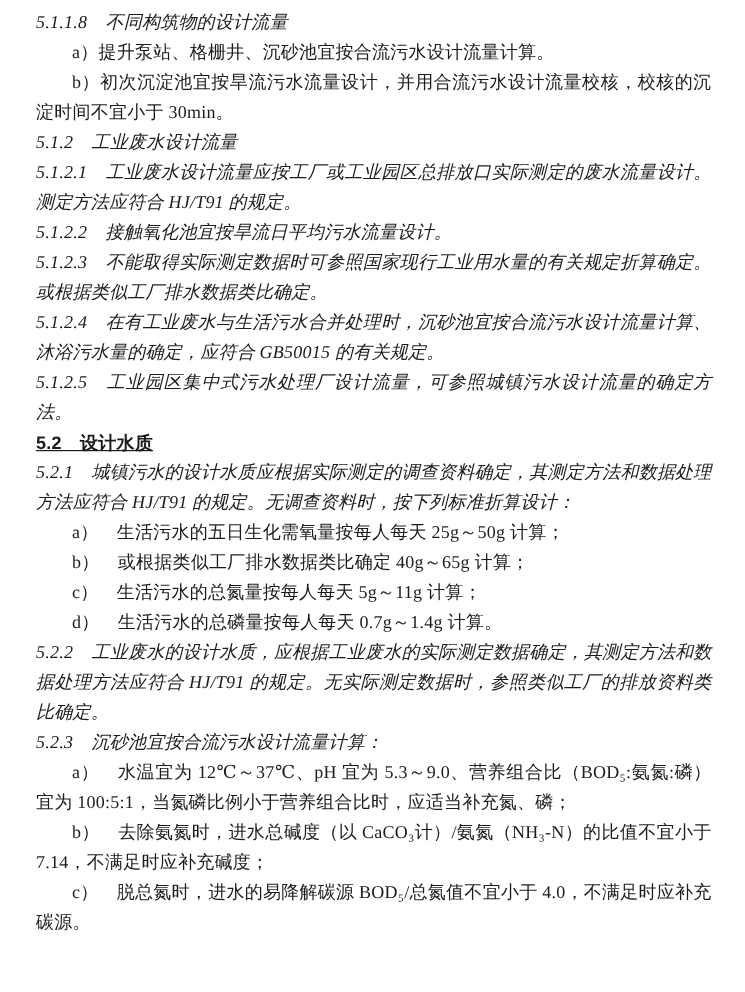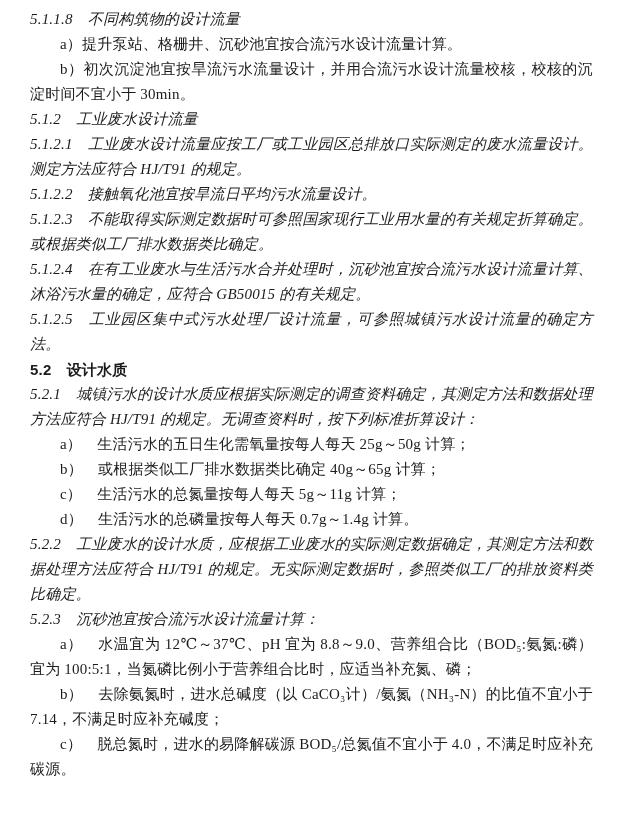--- a/index.html
+++ b/index.html
@@ -26,20 +26,21 @@
   }
   
   .c, .t { text-indent: 0; font-style: italic; }
   
   .i { text-indent: 2em; }
   
   .s {
     font-weight: bold;
     font-family: "Liberation Sans", "DejaVu Sans", sans-serif;
     letter-spacing: 0.5px;
+    text-decoration: underline;
   }
 </style>
 </head>
 <body>
 
 <div class="doc">
   <p class="t">5.1.1.8　不同构筑物的设计流量</p>
   <p class="i">a）提升泵站、格栅井、沉砂池宜按合流污水设计流量计算。</p>
   <p class="i">b）初次沉淀池宜按旱流污水流量设计，并用合流污水设计流量校核，校核的沉淀时间不宜小于 30min。</p>
   <p class="t">5.1.2　工业废水设计流量</p>
@@ -49,17 +50,17 @@
   <p class="c">5.1.2.4　在有工业废水与生活污水合并处理时，沉砂池宜按合流污水设计流量计算、沐浴污水量的确定，应符合 GB50015 的有关规定。</p>
   <p class="c">5.1.2.5　工业园区集中式污水处理厂设计流量，可参照城镇污水设计流量的确定方法。</p>
   <p class="s">5.2　设计水质</p>
   <p class="c">5.2.1　城镇污水的设计水质应根据实际测定的调查资料确定，其测定方法和数据处理方法应符合 HJ/T91 的规定。无调查资料时，按下列标准折算设计：</p>
   <p class="i">a）　生活污水的五日生化需氧量按每人每天 25g～50g 计算；</p>
   <p class="i">b）　或根据类似工厂排水数据类比确定 40g～65g 计算；</p>
   <p class="i">c）　生活污水的总氮量按每人每天 5g～11g 计算；</p>
   <p class="i">d）　生活污水的总磷量按每人每天 0.7g～1.4g 计算。</p>
   <p class="c">5.2.2　工业废水的设计水质，应根据工业废水的实际测定数据确定，其测定方法和数据处理方法应符合 HJ/T91 的规定。无实际测定数据时，参照类似工厂的排放资料类比确定。</p>
   <p class="c">5.2.3　沉砂池宜按合流污水设计流量计算：</p>
-  <p class="i">a）　水温宜为 12℃～37℃、pH 宜为 8.8～9.0、营养组合比（BOD₅:氨氮:磷）宜为 100:5:1，当氮磷比例小于营养组合比时，应适当补充氮、磷；</p>
+  <p class="i">a）　水温宜为 12℃～37℃、pH 宜为 5.3～9.0、营养组合比（BOD₅:氨氮:磷）宜为 100:5:1，当氮磷比例小于营养组合比时，应适当补充氮、磷；</p>
   <p class="i">b）　去除氨氮时，进水总碱度（以 CaCO₃计）/氨氮（NH₃-N）的比值不宜小于 7.14，不满足时应补充碱度；</p>
   <p class="i">c）　脱总氮时，进水的易降解碳源 BOD₅/总氮值不宜小于 4.0，不满足时应补充碳源。</p>
 
 </div>
 
 </body></html>

